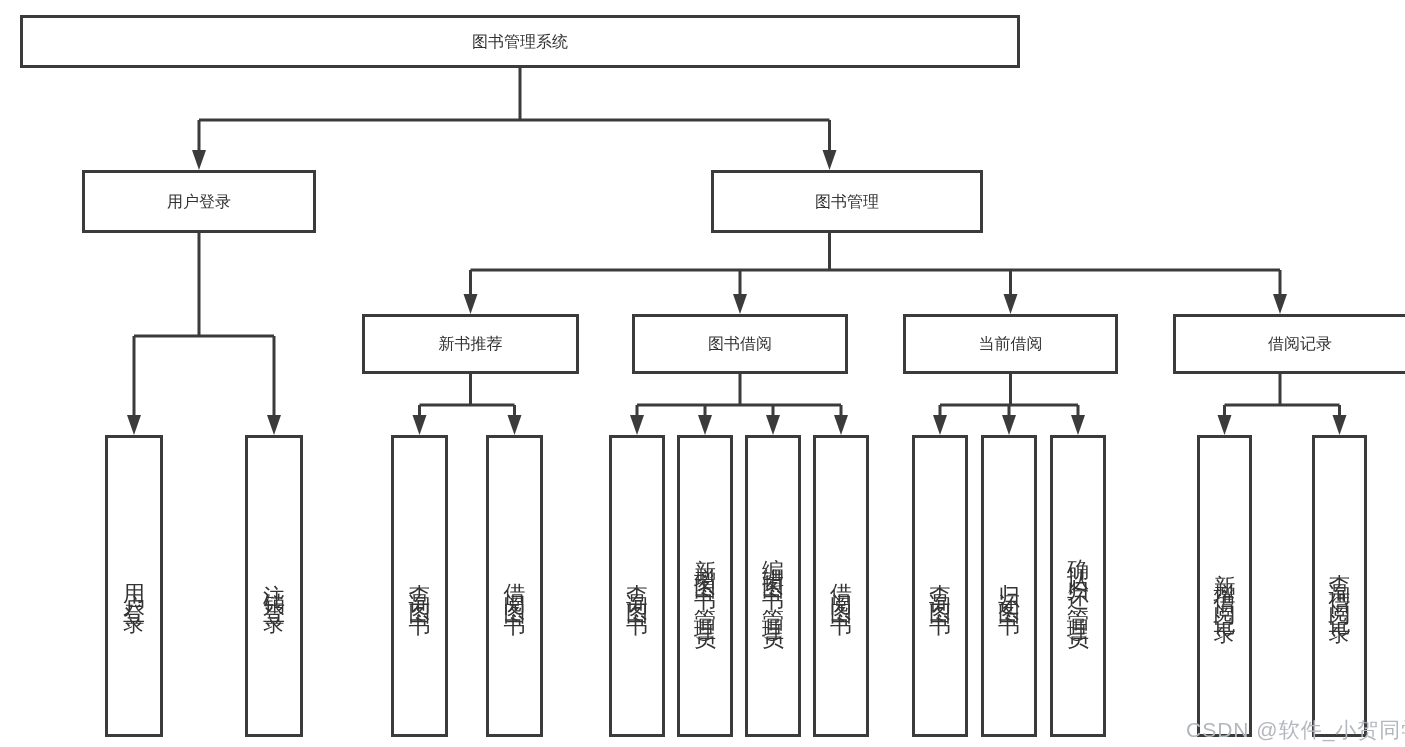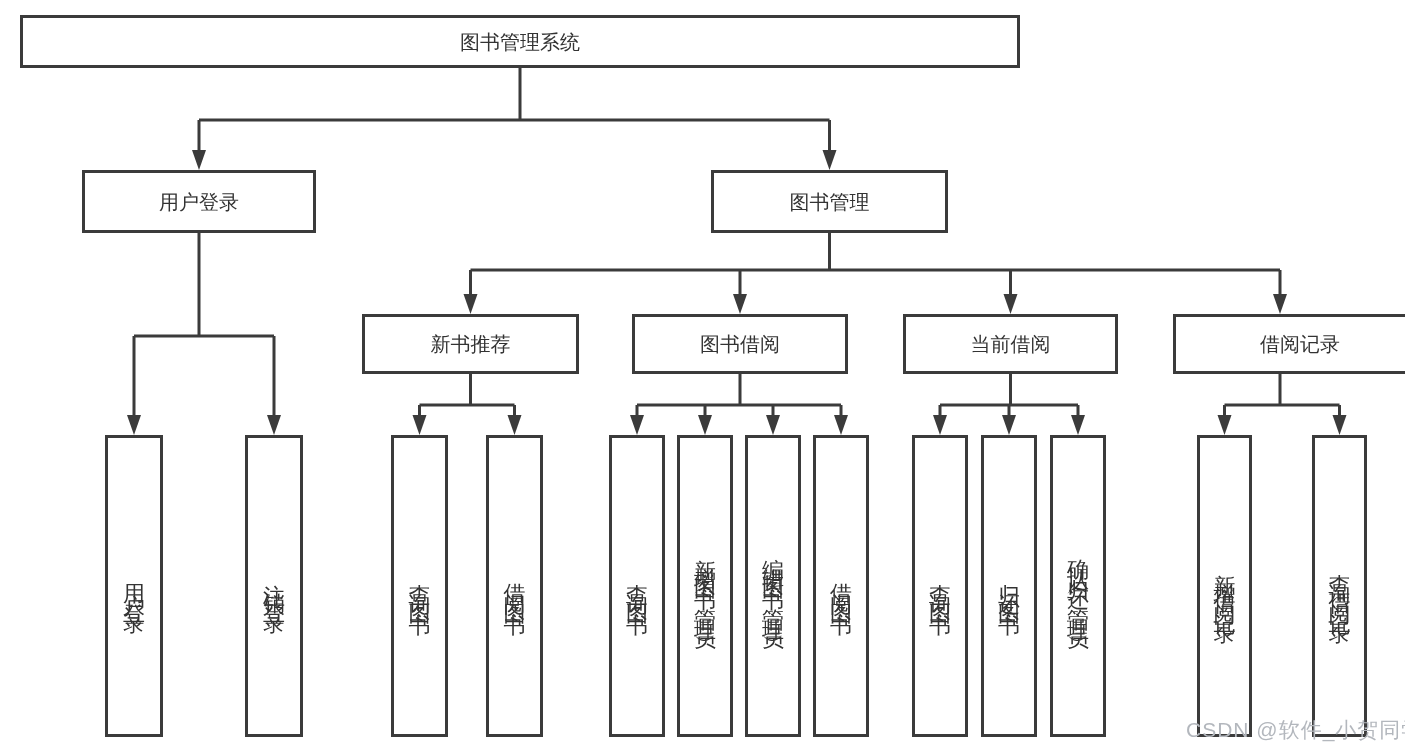--- a/index.html
+++ b/index.html
@@ -4,21 +4,21 @@
 <style>
   html,body{margin:0;padding:0;background:#ffffff;}
   .stage{
     position:relative;width:1405px;height:747px;background:#ffffff;
     font-family:"Liberation Sans",sans-serif;overflow:hidden;
   }
   .node{
     position:absolute;box-sizing:border-box;background:#ffffff;
     border:3px solid #3b3b3b;color:#333333;
     display:flex;align-items:center;justify-content:center;
-    font-size:20px;line-height:1;z-index:2;
+    font-size:16px;line-height:1;z-index:2;
   }
   .vnode{
     writing-mode:vertical-rl;text-orientation:mixed;
     letter-spacing:10px;font-size:22px;
   }
   svg.connectors{position:absolute;left:0;top:0;z-index:1;pointer-events:none;}
   .watermark{
     position:absolute;left:1186px;top:716px;z-index:5;
     font-size:21px;color:#b3b7bd;white-space:nowrap;letter-spacing:1px;
   }
@@ -57,21 +57,21 @@
       <polygon points="1332.5,415 1346.5,415 1339.5,435" fill="#3b3b3b"></polygon>
     </svg>
 
   <div class="node" id="box-root" style="left:20px;top:15px;width:1000px;height:53px">
     <span>图书管理系统</span>
   </div>
 
   <div class="node" id="box-user-login" style="left:82px;top:170px;width:234px;height:63px">
     <span>用户登录</span>
   </div>
-  <div class="node" id="box-book-mgmt" style="left:711px;top:170px;width:237px;height:63px">
+  <div class="node" id="box-book-mgmt" style="left:711px;top:170px;width:272px;height:63px">
     <span>图书管理</span>
   </div>
 
   <div class="node" id="box-new-book" style="left:362px;top:314px;width:217px;height:60px">
     <span>新书推荐</span>
   </div>
   <div class="node" id="box-current-borrow" style="left:903px;top:314px;width:215px;height:60px">
     <span>当前借阅</span>
   </div>
   <div class="node" id="box-book-borrow" style="left:632px;top:314px;width:216px;height:60px">

